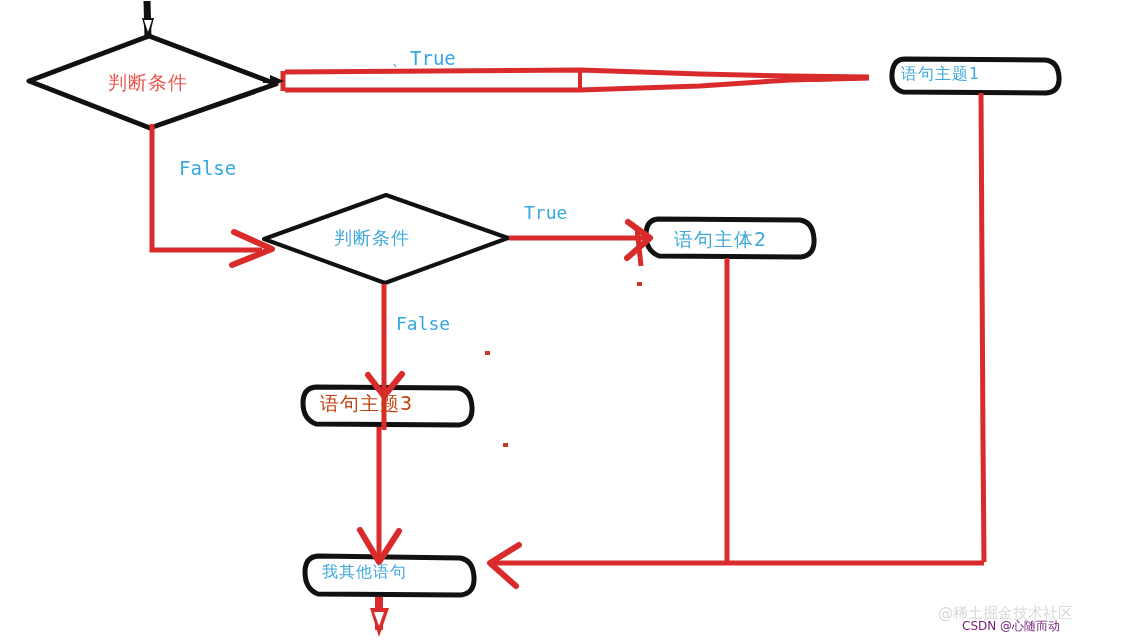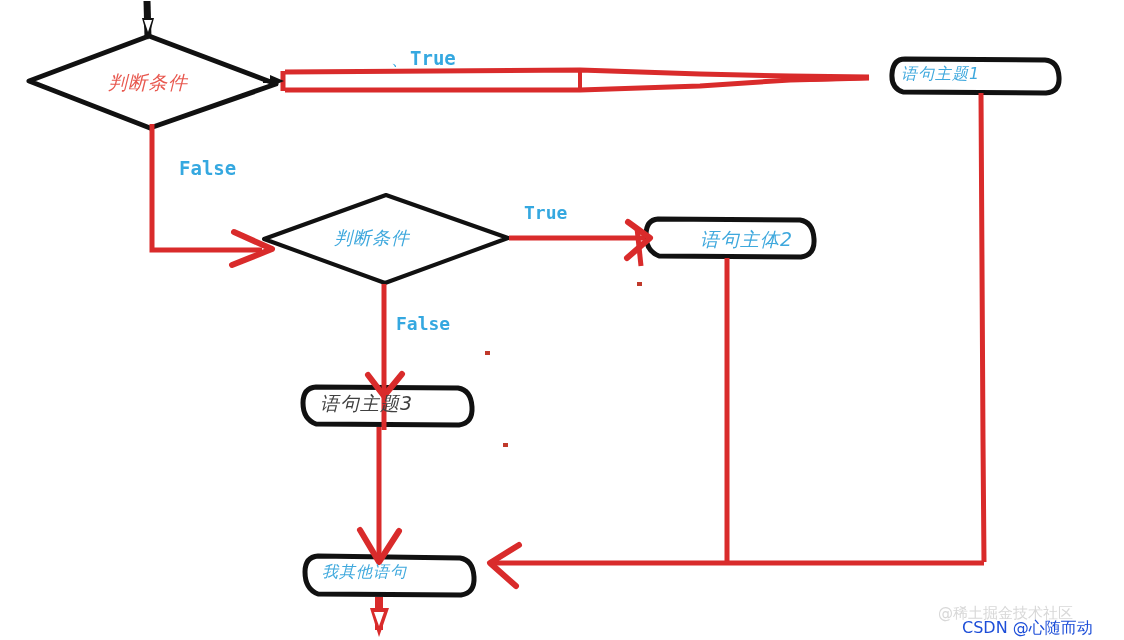--- a/index.html
+++ b/index.html
@@ -21,21 +21,20 @@
     position: absolute;
     left: 0;
     top: 0;
     width: 1124px;
     height: 640px;
   }
   .node-label {
     position: absolute;
     white-space: nowrap;
     pointer-events: none;
-    font-style: italic;
   }
   .lbl-diamond1 {
     left: 108px;
     top: 70px;
     font-family: "DejaVu Sans", sans-serif;
     font-size: 19px;
     color: #e8584f;
     letter-spacing: 1px;
   }
   .lbl-diamond2 {
@@ -48,50 +47,49 @@
   }
   .lbl-box1 {
     left: 901px;
     top: 64px;
     font-family: "DejaVu Sans", sans-serif;
     font-size: 16px;
     color: #3ea8dd;
     letter-spacing: 1px;
   }
   .lbl-box2 {
-    left: 700px;
+    left: 674px;
     top: 227px;
     font-family: "DejaVu Sans", sans-serif;
     font-size: 19px;
     color: #3ea8dd;
     letter-spacing: 1px;
   }
   .lbl-box3 {
     left: 320px;
     top: 391px;
     font-family: "DejaVu Sans", sans-serif;
     font-size: 19px;
-    color: #404040;
+    color: #c2410c;
     letter-spacing: 1px;
   }
   .lbl-box4 {
     left: 322px;
     top: 562px;
     font-family: "DejaVu Sans", sans-serif;
     font-size: 16px;
     color: #3ea8dd;
     letter-spacing: 1px;
   }
   .edge-label {
     position: absolute;
     white-space: nowrap;
     font-family: "DejaVu Sans Mono", monospace;
     color: #35a8e0;
     pointer-events: none;
-    font-weight: bold;
   }
   .lbl-true1 { left: 410px; top: 47px;  font-size: 19px; }
   .lbl-false1{ left: 179px; top: 157px; font-size: 19px; }
   .lbl-true2 { left: 524px; top: 202px; font-size: 18px; }
   .lbl-false2{ left: 396px; top: 313px; font-size: 18px; }
   .tick-mark {
     position: absolute;
     left: 391px;
     top: 48px;
     font-family: "DejaVu Sans", sans-serif;
@@ -107,22 +105,22 @@
   }
   .wm-juejin {
     left: 938px;
     top: 604px;
     font-size: 15px;
     color: #d8d8d8;
   }
   .wm-csdn {
     left: 962px;
     top: 618px;
-    font-size: 16px;
-    color: #1d4ed8;
+    font-size: 12px;
+    color: #701a75;
   }
   .dot {
     position: absolute;
     width: 5px;
     height: 4px;
     background: #c0392b;
     pointer-events: none;
   }
 </style>
 </head>

